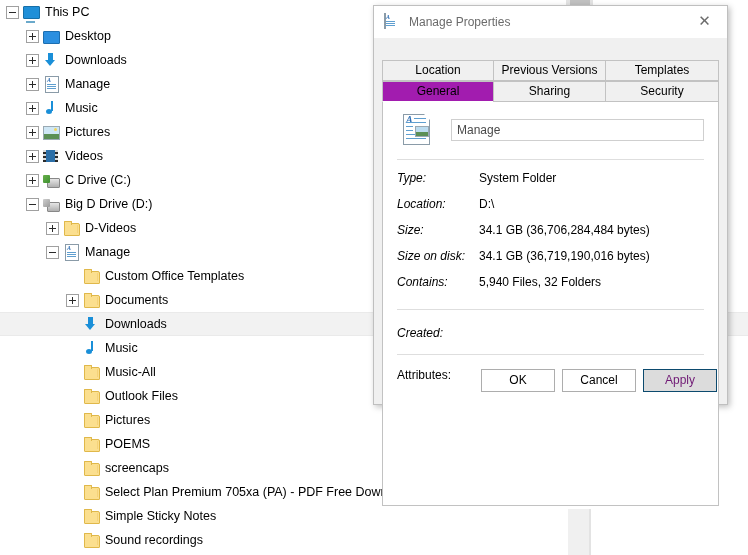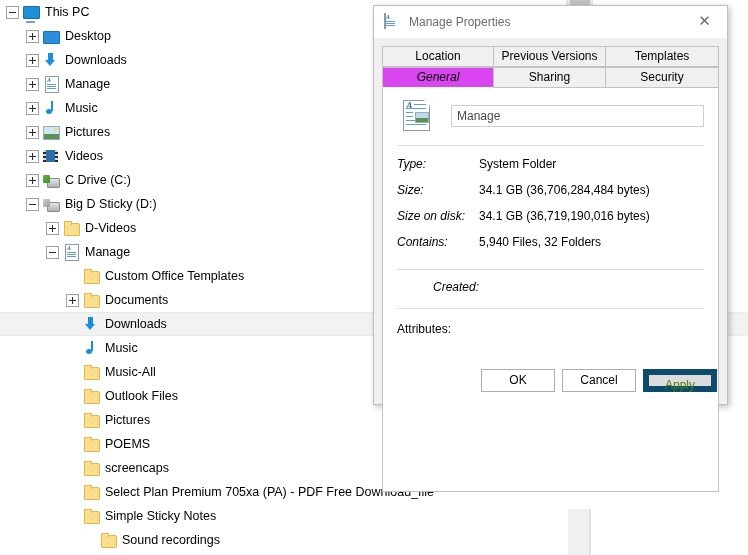--- a/index.html
+++ b/index.html
@@ -323,21 +323,21 @@
     display: flex;
     align-items: center;
     justify-content: center;
     color: #6b6b6b;
     font-size: 15px;
     font-family: "DejaVu Sans", sans-serif;
     line-height: 1;
   }
 
   .dlg-tabstrip {
-    padding: 8px 8px 0 8px;
+    padding: 22px 8px 0 8px;
     background: #f0f0f0;
   }
   .tab-row {
     display: flex;
     height: 21px;
     position: relative;
   }
   .tab {
     box-sizing: border-box;
     height: 21px;
@@ -346,24 +346,23 @@
     font-size: 12px;
     background: #f0f0f0;
     border: 1px solid #c2c2c2;
     margin-right: -1px;
     color: #000;
     white-space: nowrap;
     overflow: hidden;
   }
   .tab-row.row1 .tab { border-bottom: 1px solid #c2c2c2; }
   .tab.active {
-    background: #d946ef;
+    background: #a21caf;
     border-bottom: 1px solid #ffffff;
     font-weight: normal;
-    font-style: italic;
   }
   .tab.w1 { width: 112px; }
   .tab.w2 { width: 113px; }
   .tab.w3 { width: 114px; }
 
   .dlg-page {
     margin: 0 8px 0 8px;
     background: #ffffff;
     border: 1px solid #c2c2c2;
     border-top: none;
@@ -522,22 +521,22 @@
   }
   .btn.footer-btn {
     width: 74px;
     height: 23px;
     background: #ffffff;
     border: 1px solid #adadad;
     margin-left: 7px;
   }
   .btn.footer-btn.disabled {
     background: #dcdcdc;
-    border: 6px solid #0c4a6e;
-    color: #4d7c0f;
+    border: 1px solid #0c4a6e;
+    color: #701a75;
   }
 </style>
 </head>
 <body>
 
 <div id="nav-tree">
     <div class="tree-row" style="padding-left: 6px;">
       <span class="twisty minus"></span>
       <span class="tree-icon">
         <span class="ico-pc" style="display: block;"></span>
@@ -591,21 +590,21 @@
       <span class="tree-icon">
         <span class="ico-drive" style="display: block;"></span>
       </span>
       <span class="tree-label">C Drive (C:)</span>
     </div>
     <div class="tree-row" style="padding-left: 26px;">
       <span class="twisty minus"></span>
       <span class="tree-icon">
         <span class="ico-drive gray" style="display: block;"></span>
       </span>
-      <span class="tree-label">Big D Sticky (D:)</span>
+      <span class="tree-label">Big D Drive (D:)</span>
     </div>
     <div class="tree-row" style="padding-left: 46px;">
       <span class="twisty plus"></span>
       <span class="tree-icon">
         <span class="ico-folder" style="display: block;"></span>
       </span>
       <span class="tree-label">D-Videos</span>
     </div>
     <div class="tree-row" style="padding-left: 46px;">
       <span class="twisty minus"></span>
@@ -684,21 +683,21 @@
       </span>
       <span class="tree-label">Select Plan Premium 705xa (PA) - PDF Free Download_file</span>
     </div>
     <div class="tree-row" style="padding-left: 66px;">
       <span class="twisty none"></span>
       <span class="tree-icon">
         <span class="ico-folder" style="display: block;"></span>
       </span>
       <span class="tree-label">Simple Sticky Notes</span>
     </div>
-    <div class="tree-row" style="padding-left: 83px;">
+    <div class="tree-row" style="padding-left: 66px;">
       <span class="twisty none"></span>
       <span class="tree-icon">
         <span class="ico-folder" style="display: block;"></span>
       </span>
       <span class="tree-label">Sound recordings</span>
     </div>
   </div>
 
 <div class="scroll-edge" style="left:566px; top:0px;   width:4px;  height:10px;"></div>
 <div class="scroll-thumb" style="left:570px; top:0px;   width:20px; height:10px;"></div>
@@ -746,38 +745,42 @@
       </span>
       <input class="name-input" type="text" value="Manage" style="">
     </div>
 
     <div class="hr"></div>
 
     <div class="info-table">
       <div class="info-row">
         <span class="info-label">Type:</span>
         <span class="info-value">System Folder</span>
+      </div>
+      <div class="info-row">
+        <span class="info-label">Location:</span>
+        <span class="info-value">D:\</span>
       </div>
       <div class="info-row">
         <span class="info-label">Size:</span>
         <span class="info-value">34.1 GB (36,706,284,484 bytes)</span>
       </div>
       <div class="info-row">
         <span class="info-label">Size on disk:</span>
         <span class="info-value">34.1 GB (36,719,190,016 bytes)</span>
       </div>
       <div class="info-row">
         <span class="info-label">Contains:</span>
         <span class="info-value">5,940 Files, 32 Folders</span>
       </div>
     </div>
 
     <div class="hr" style="margin-top:8px;"></div>
 
-    <div class="info-table" style="margin-top:10px;text-align:right;">
+    <div class="info-table" style="margin-top:16px;">
       <div class="info-row">
         <span class="info-label">Created:</span>
       </div>
     </div>
 
     <div class="hr" style="margin-top:2px;"></div>
 
     <div class="attr-block">
       <span class="attr-label">Attributes:</span>
     </div>

